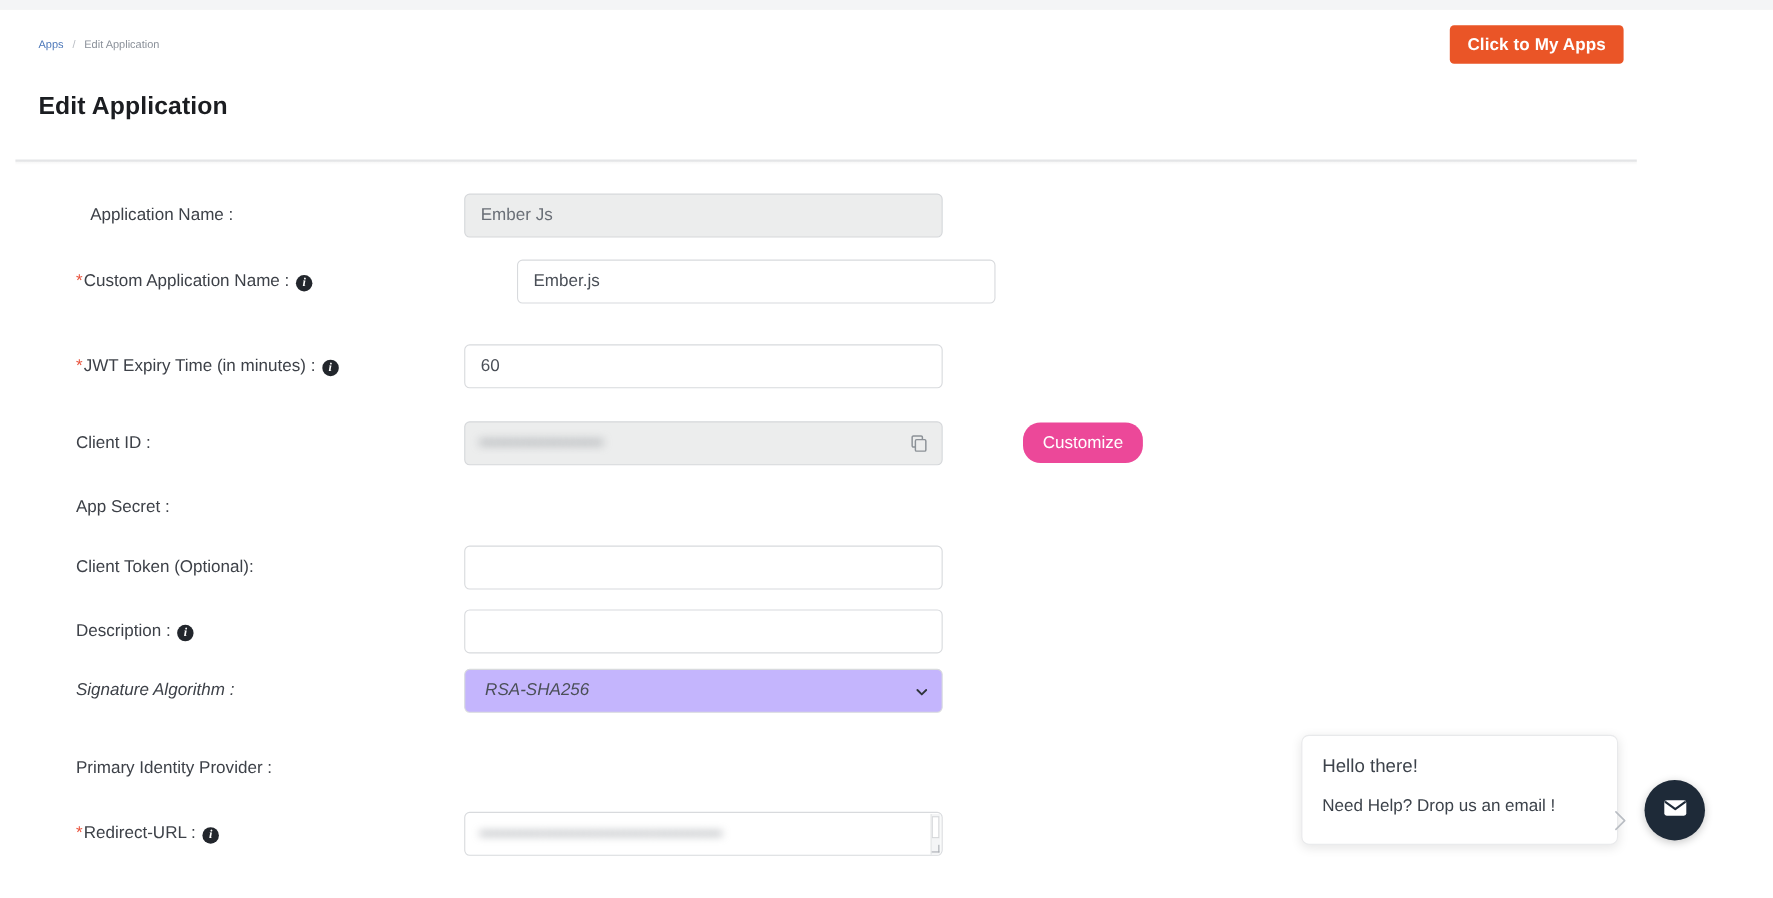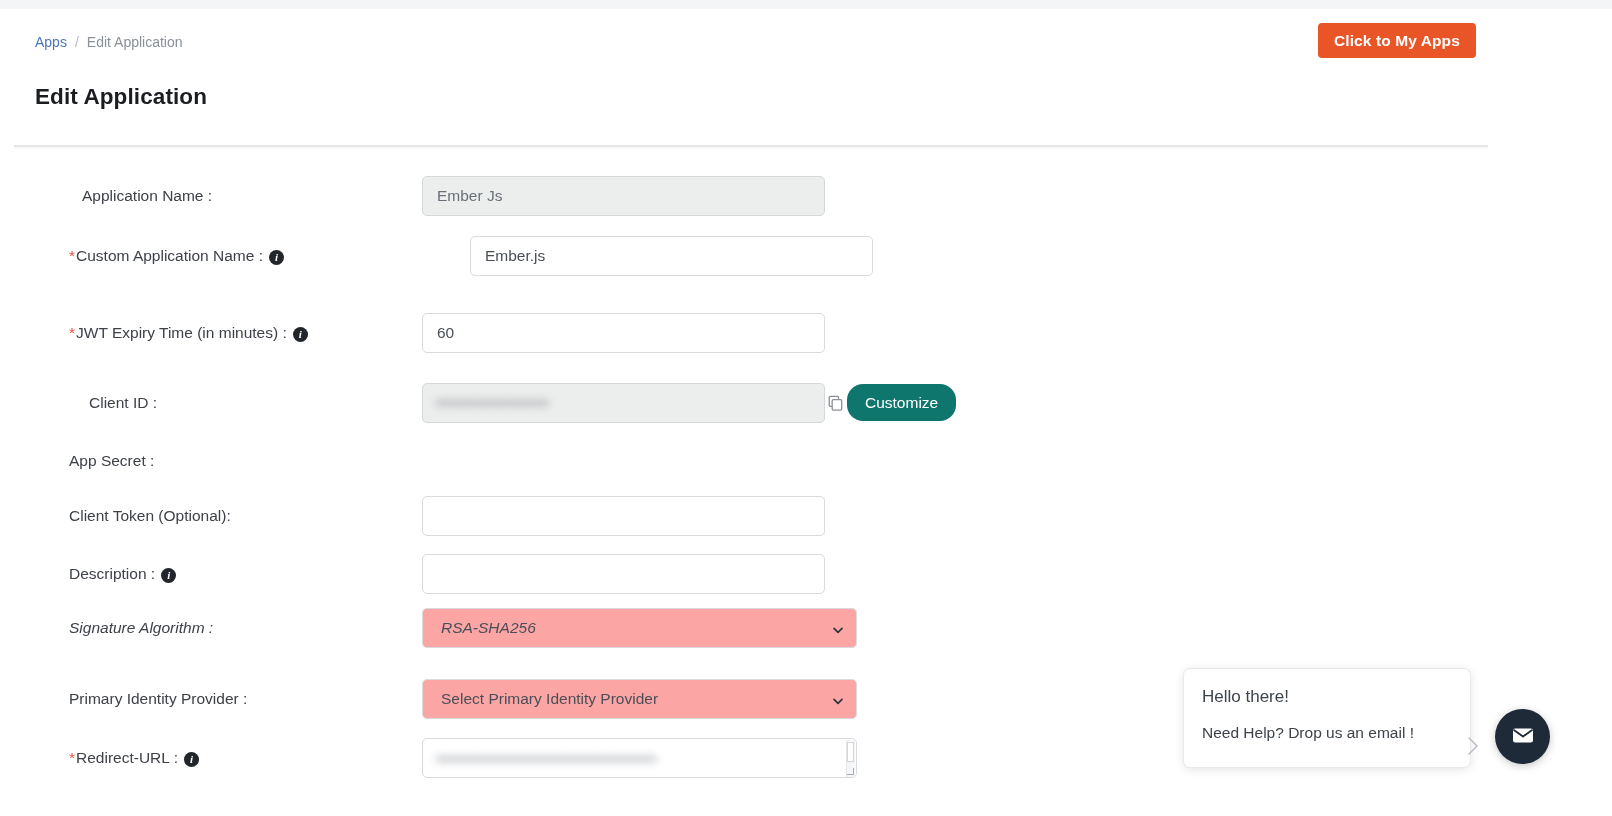--- a/index.html
+++ b/index.html
@@ -15,21 +15,21 @@
 
   
   .top-strip {
     position: absolute; top: 0; left: 0; width: 1612px; height: 9px;
     background: #f4f5f6;
   }
 
   
   .breadcrumb {
     position: absolute; top: 32px; left: 35px;
-    font-size: 14px; line-height: 20px;
+    font-size: 10px; line-height: 20px;
     display: flex; align-items: center; gap: 8px;
     white-space: nowrap;
   }
   .crumb-link { color: #4a76b8; text-decoration: none; cursor: pointer; }
   .crumb-sep { color: #b9bdc4; }
   .crumb-current { color: #8a9099; }
 
   
   .back-btn {
     position: absolute; top: 23px; left: 1318px;
@@ -79,36 +79,36 @@
     background: #22262c; color: #ffffff;
     font-size: 11px; font-weight: bold; font-style: italic;
     font-family: "Liberation Serif", serif;
     margin-left: 6px; cursor: pointer; line-height: 1;
     position: relative; top: 1px;
   }
 
   .ctrl { position: absolute; left: 422px; width: 435px; }
 
   .field {
-    width: 403px; height: 40px;
+    width: 435px; height: 40px;
     border: 1px solid #d8dadd; border-radius: 5px;
     background: #ffffff;
     font-family: "Liberation Sans", sans-serif;
     font-size: 15.5px; color: #4a4f57;
     padding: 0 14px; outline: none;
   }
   .field::placeholder { color: #9aa0a8; }
   .field.disabled {
     background: #eceded; border-color: #d5d7da; color: #6a6f77; cursor: not-allowed;
   }
 
   .select-wrap { position: relative; width: 435px; height: 40px; }
   .select-box {
     width: 435px; height: 40px;
-    border: 1px solid #d8dadd; border-radius: 5px; background: #fca5a5;
+    border: 1px solid #d8dadd; border-radius: 5px; background: #c4b5fd;
     font-size: 15.5px; color: #4a4f57;
     padding: 0 34px 0 18px;
     display: flex; align-items: center; cursor: pointer;
   }
   .chevron {
     position: absolute; right: 13px; top: 50%; transform: translateY(-50%);
     width: 12px; height: 12px; pointer-events: none;
   }
 
   
@@ -122,23 +122,23 @@
     position: absolute; right: 12px; top: 50%; transform: translateY(-50%);
     width: 19px; height: 19px; cursor: pointer;
   }
 
   .reveal-link {
     font-size: 15.5px; color: #2b30d8; cursor: pointer; text-decoration: none;
     line-height: 20px;
   }
 
   .customize-btn {
-    position: absolute; left: 847px;
+    position: absolute; left: 930px;
     height: 37px; padding: 0 18px;
-    background: #0f766e; color: #ffffff; border: none; border-radius: 16px;
+    background: #ec4899; color: #ffffff; border: none; border-radius: 16px;
     font-family: "Liberation Sans", sans-serif; font-size: 15.5px;
     display: flex; align-items: center; justify-content: center; cursor: pointer;
   }
 
   
   .ta-wrap { position: relative; width: 435px; height: 40px; }
   .ta-box {
     width: 435px; height: 40px;
     border: 1px solid #d8dadd; border-radius: 5px; background: #ffffff;
     overflow: hidden; position: relative;
@@ -230,21 +230,21 @@
         <span class="req">*</span>
         <span>JWT Expiry Time (in minutes) :</span>
         <span class="info-icon">i</span>
       </div>
       <div class="ctrl" style="top:0px;">
         <input class="field" type="text" value="60" style="">
       </div>
     </div>
 
     <div class="row" style="top:207px;height:40px;">
-      <div class="lbl" style="top:10px;margin-left:20px;">
+      <div class="lbl" style="top:10px;">
         <span>Client ID :</span>
       </div>
       <div class="ctrl" style="top:0px;">
         <div class="clientid-wrap">
           <input class="field disabled" disabled="" type="text" value="" style="">
           <span class="blur-val">••••••••••••••••••••</span>
           <span class="copy-icon">
             <svg viewBox="0 0 20 20" width="19" height="19" fill="none" stroke="#8c9197" stroke-width="1.4">
               <rect x="6.5" y="6.5" width="10" height="11" rx="1.2"></rect>
               <path d="M13.2 6.3 V4.2 a1.2 1.2 0 0 0-1.2-1.2 H4.6 a1.2 1.2 0 0 0-1.2 1.2 v8.2 a1.2 1.2 0 0 0 1.2 1.2 h1.8"></path>
@@ -292,30 +292,20 @@
               <path d="M2 4.3 L6 8.3 L10 4.3"></path>
             </svg>
           </span>
         </div>
       </div>
     </div>
 
     <div class="row" style="top:503px;height:40px;">
       <div class="lbl" style="top:10px;">
         <span>Primary Identity Provider :</span>
-      </div>
-      <div class="ctrl" style="top:0px;">
-        <div class="select-wrap">
-          <div class="select-box">Select Primary Identity Provider</div>
-          <span class="chevron">
-            <svg viewBox="0 0 12 12" width="12" height="12" fill="none" stroke="#2f343b" stroke-width="1.7" stroke-linecap="round" stroke-linejoin="round">
-              <path d="M2 4.3 L6 8.3 L10 4.3"></path>
-            </svg>
-          </span>
-        </div>
       </div>
     </div>
 
     <div class="row" style="top:562px;height:40px;">
       <div class="lbl" style="top:10px;">
         <span class="req">*</span>
         <span>Redirect-URL :</span>
         <span class="info-icon">i</span>
       </div>
       <div class="ctrl" style="top:0px;">

